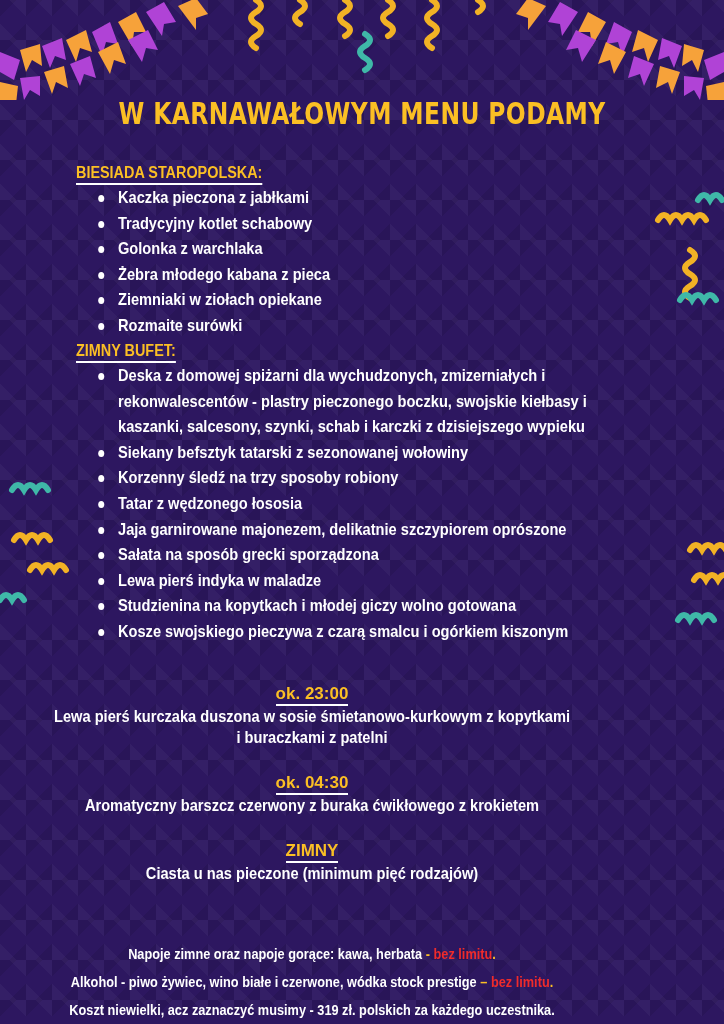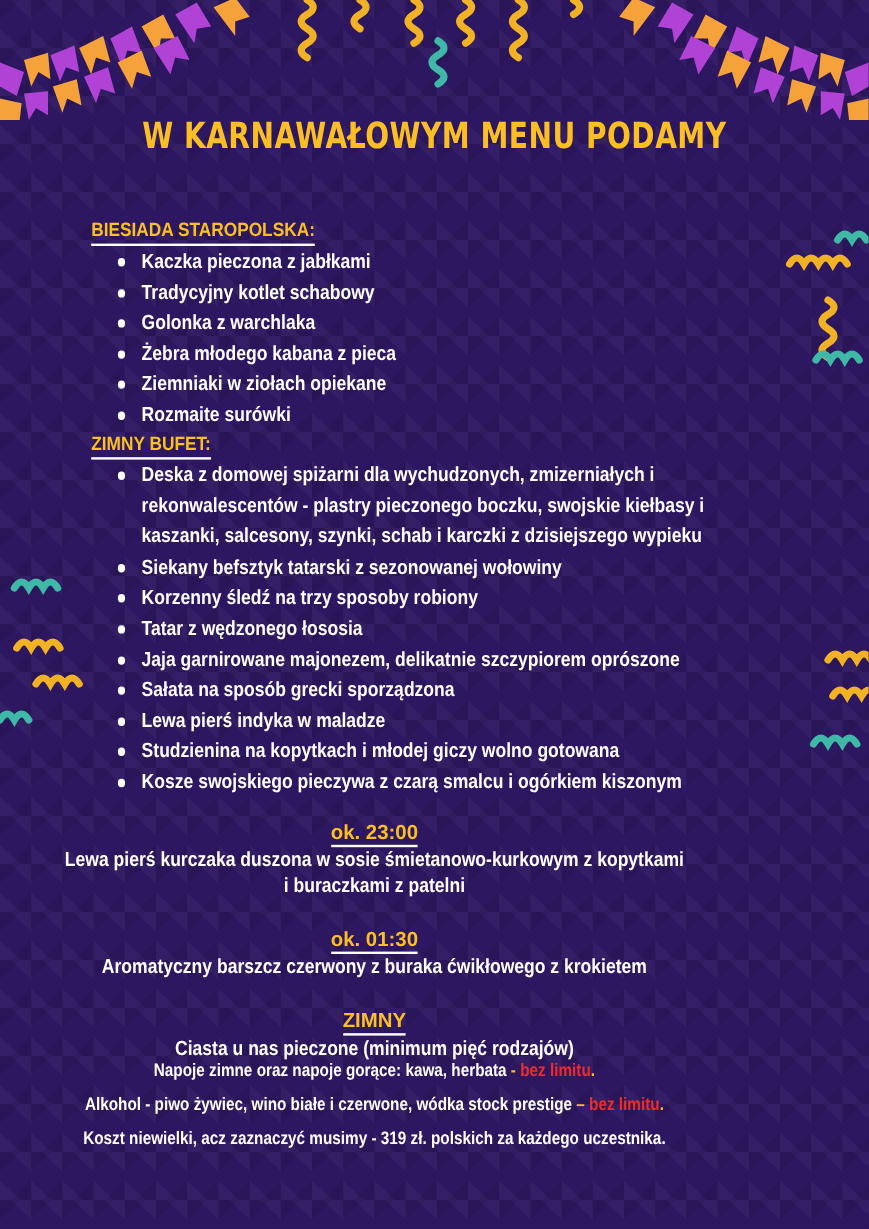--- a/index.html
+++ b/index.html
@@ -13,21 +13,21 @@
       font-family: "Liberation Sans", "DejaVu Sans", sans-serif;
       color: #ffffff;
     }
     .deco { position: absolute; pointer-events: none; }
     .title {
       position: absolute; top: 96px; left: 0; width: 724px; text-align: center;
       font-family: "DejaVu Sans", sans-serif; font-weight: bold;
       font-size: 30px; color: #fbbf24; letter-spacing: 0.5px;
       transform: scaleX(0.78); transform-origin: center;
     }
-    .section { position: absolute; left: 76px; width: 600px; margin-top: 20px; }
+    .section { position: absolute; left: 76px; width: 600px; }
     .sec-head {
       display: inline-block; font-weight: bold; font-size: 16px; color: #fbbf24;
       border-bottom: 2px solid #ffffff; padding-bottom: 1px;
       transform: scaleX(0.9); transform-origin: left;
     }
     ul { margin: 0; padding: 0 0 0 42px; list-style: none; }
     li {
       position: relative; font-size: 17px; font-weight: bold; line-height: 25.6px;
       transform: scaleX(0.86); transform-origin: left;
       white-space: nowrap;
@@ -153,26 +153,26 @@
   </ul>
 </div>
 
 <div class="center-block" style="top:684px">
   <div class="time">ok. 23:00</div>
   <div class="dish">Lewa pierś kurczaka duszona w sosie śmietanowo-kurkowym z kopytkami</div>
   <div class="dish">i buraczkami z patelni</div>
 </div>
 
 <div class="center-block" style="top:773px">
-  <div class="time">ok. 01:30</div>
+  <div class="time">ok. 04:30</div>
   <div class="dish">Aromatyczny barszcz czerwony z buraka ćwikłowego z krokietem</div>
 </div>
 
 <div class="center-block" style="top:841px">
   <div class="time">ZIMNY</div>
   <div class="dish">Ciasta u nas pieczone (minimum pięć rodzajów)</div>
 </div>
 
-<div class="center-block" style="top:879px">
+<div class="center-block" style="top:940px">
   <div class="info"><span>Napoje zimne oraz napoje gorące: kawa, herbata</span><span class="yel"> - </span><span class="red">bez limitu</span><span class="yel">.</span></div>
   <div class="info"><span>Alkohol - piwo żywiec, wino białe i czerwone, wódka stock prestige</span><span class="yel"> – </span><span class="red">bez limitu</span><span class="yel">.</span></div>
   <div class="info">Koszt niewielki, acz zaznaczyć musimy - 319 zł. polskich za każdego uczestnika.</div>
 </div>
 
 </body></html>

